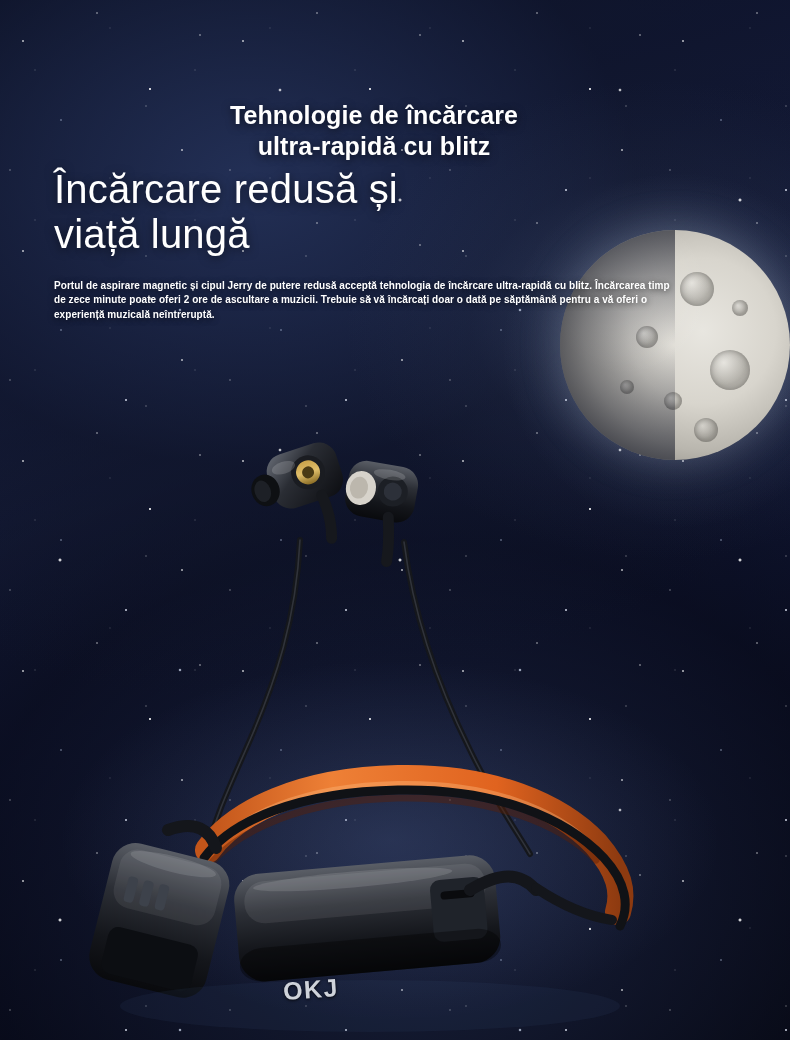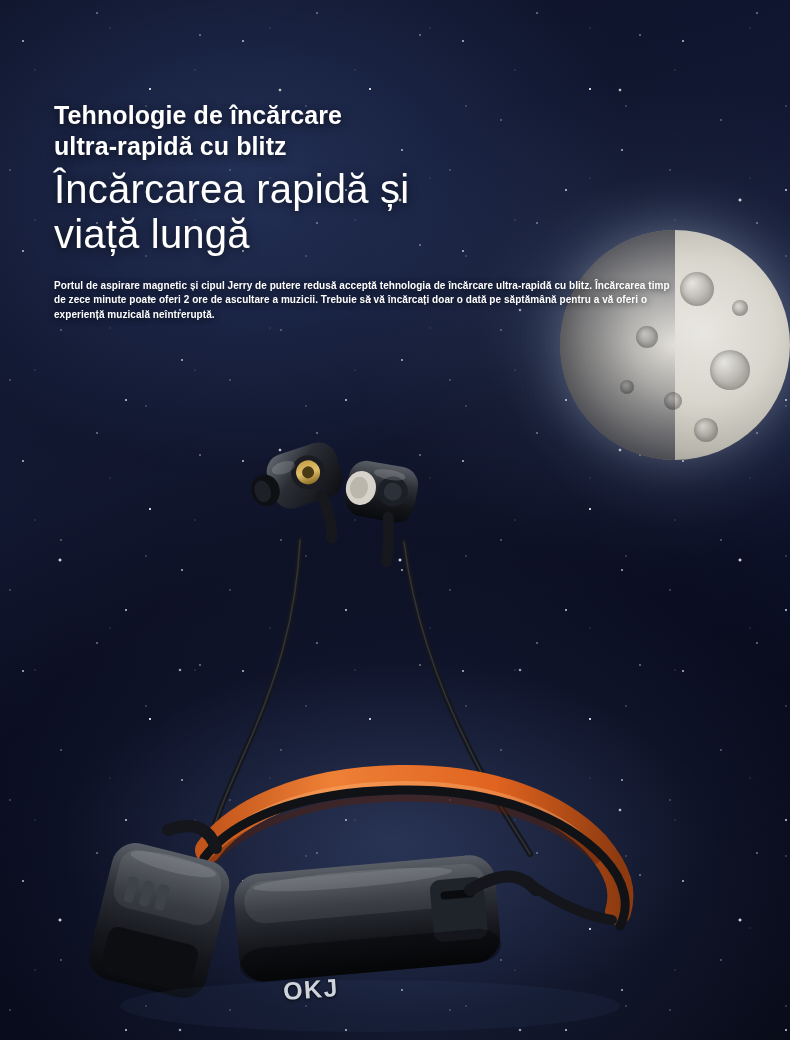--- a/index.html
+++ b/index.html
@@ -109,20 +109,21 @@
     color: #ffffff;
   }
   .eyebrow {
     font-size: 25px;
     font-weight: 700;
     line-height: 1.22;
     letter-spacing: 0.1px;
     text-shadow: 0 2px 8px rgba(0,0,0,0.6);
     margin: 0 0 6px 0;
     white-space: pre-line;
+    text-align: center;
   }
   .headline {
     font-size: 40px;
     font-weight: 400;
     line-height: 1.12;
     letter-spacing: 0.2px;
     margin: 0 0 22px 0;
     text-shadow: 0 2px 10px rgba(0,0,0,0.55);
     white-space: pre-line;
   }
@@ -176,21 +177,21 @@
       <div class="crater" style="left:104px; top:162px; width:18px; height:18px;"></div>
       <div class="crater" style="left:172px; top:70px; width:16px; height:16px;"></div>
       <div class="crater" style="left:60px; top:150px; width:14px; height:14px;"></div>
       <div class="crater" style="left:134px; top:188px; width:24px; height:24px;"></div>
     </div>
   </div>
 
   <div class="copy">
     <p class="eyebrow">Tehnologie de încărcare
 ultra-rapidă cu blitz</p>
-    <h1 class="headline">Încărcarea rapidă și
+    <h1 class="headline">Încărcare redusă și
 viață lungă</h1>
     <p class="body-copy">Portul de aspirare magnetic și cipul Jerry de putere redusă acceptă tehnologia de încărcare ultra-rapidă cu blitz. Încărcarea timp de zece minute poate oferi 2 ore de ascultare a muzicii. Trebuie să vă încărcați doar o dată pe săptămână pentru a vă oferi o experiență muzicală neîntreruptă.</p>
   </div>
 
   <div class="product">
     <svg width="790" height="620" viewBox="0 0 790 620" xmlns="http://www.w3.org/2000/svg">
       <defs>
         <linearGradient id="gBody" x1="0" y1="0" x2="0" y2="1">
           <stop offset="0%" stop-color="#5a5e66"></stop>
           <stop offset="35%" stop-color="#2c2f36"></stop>

